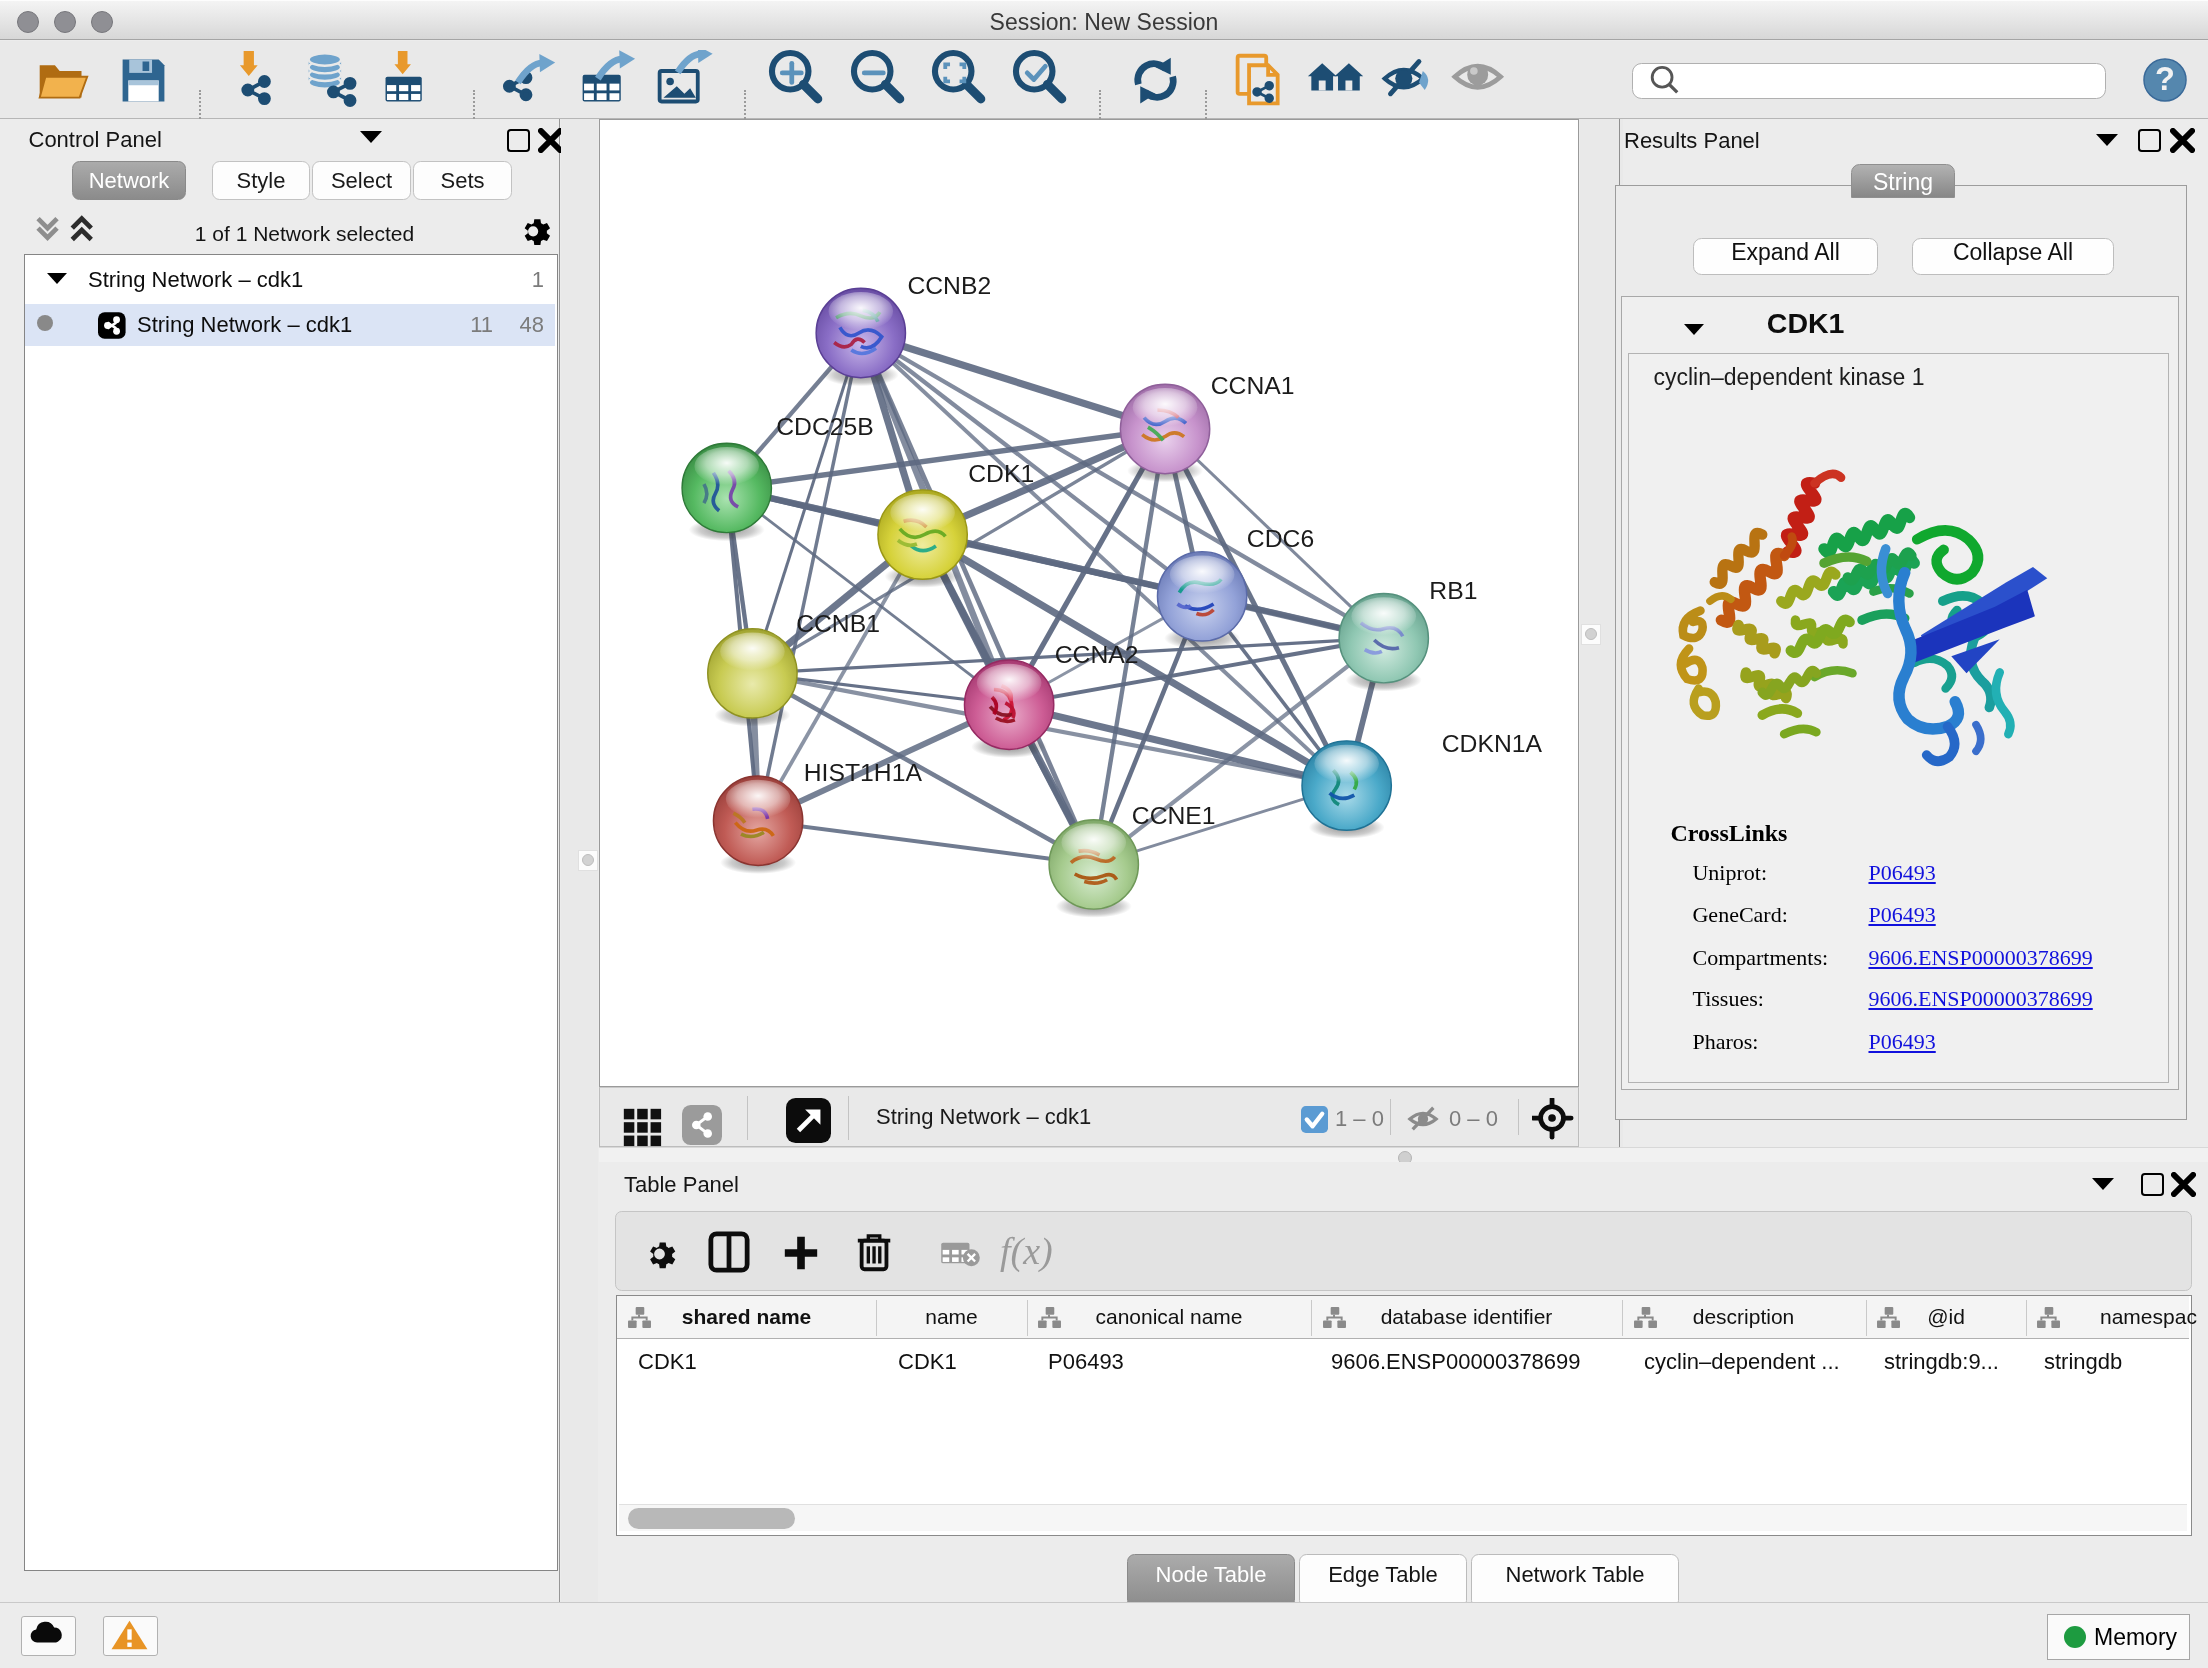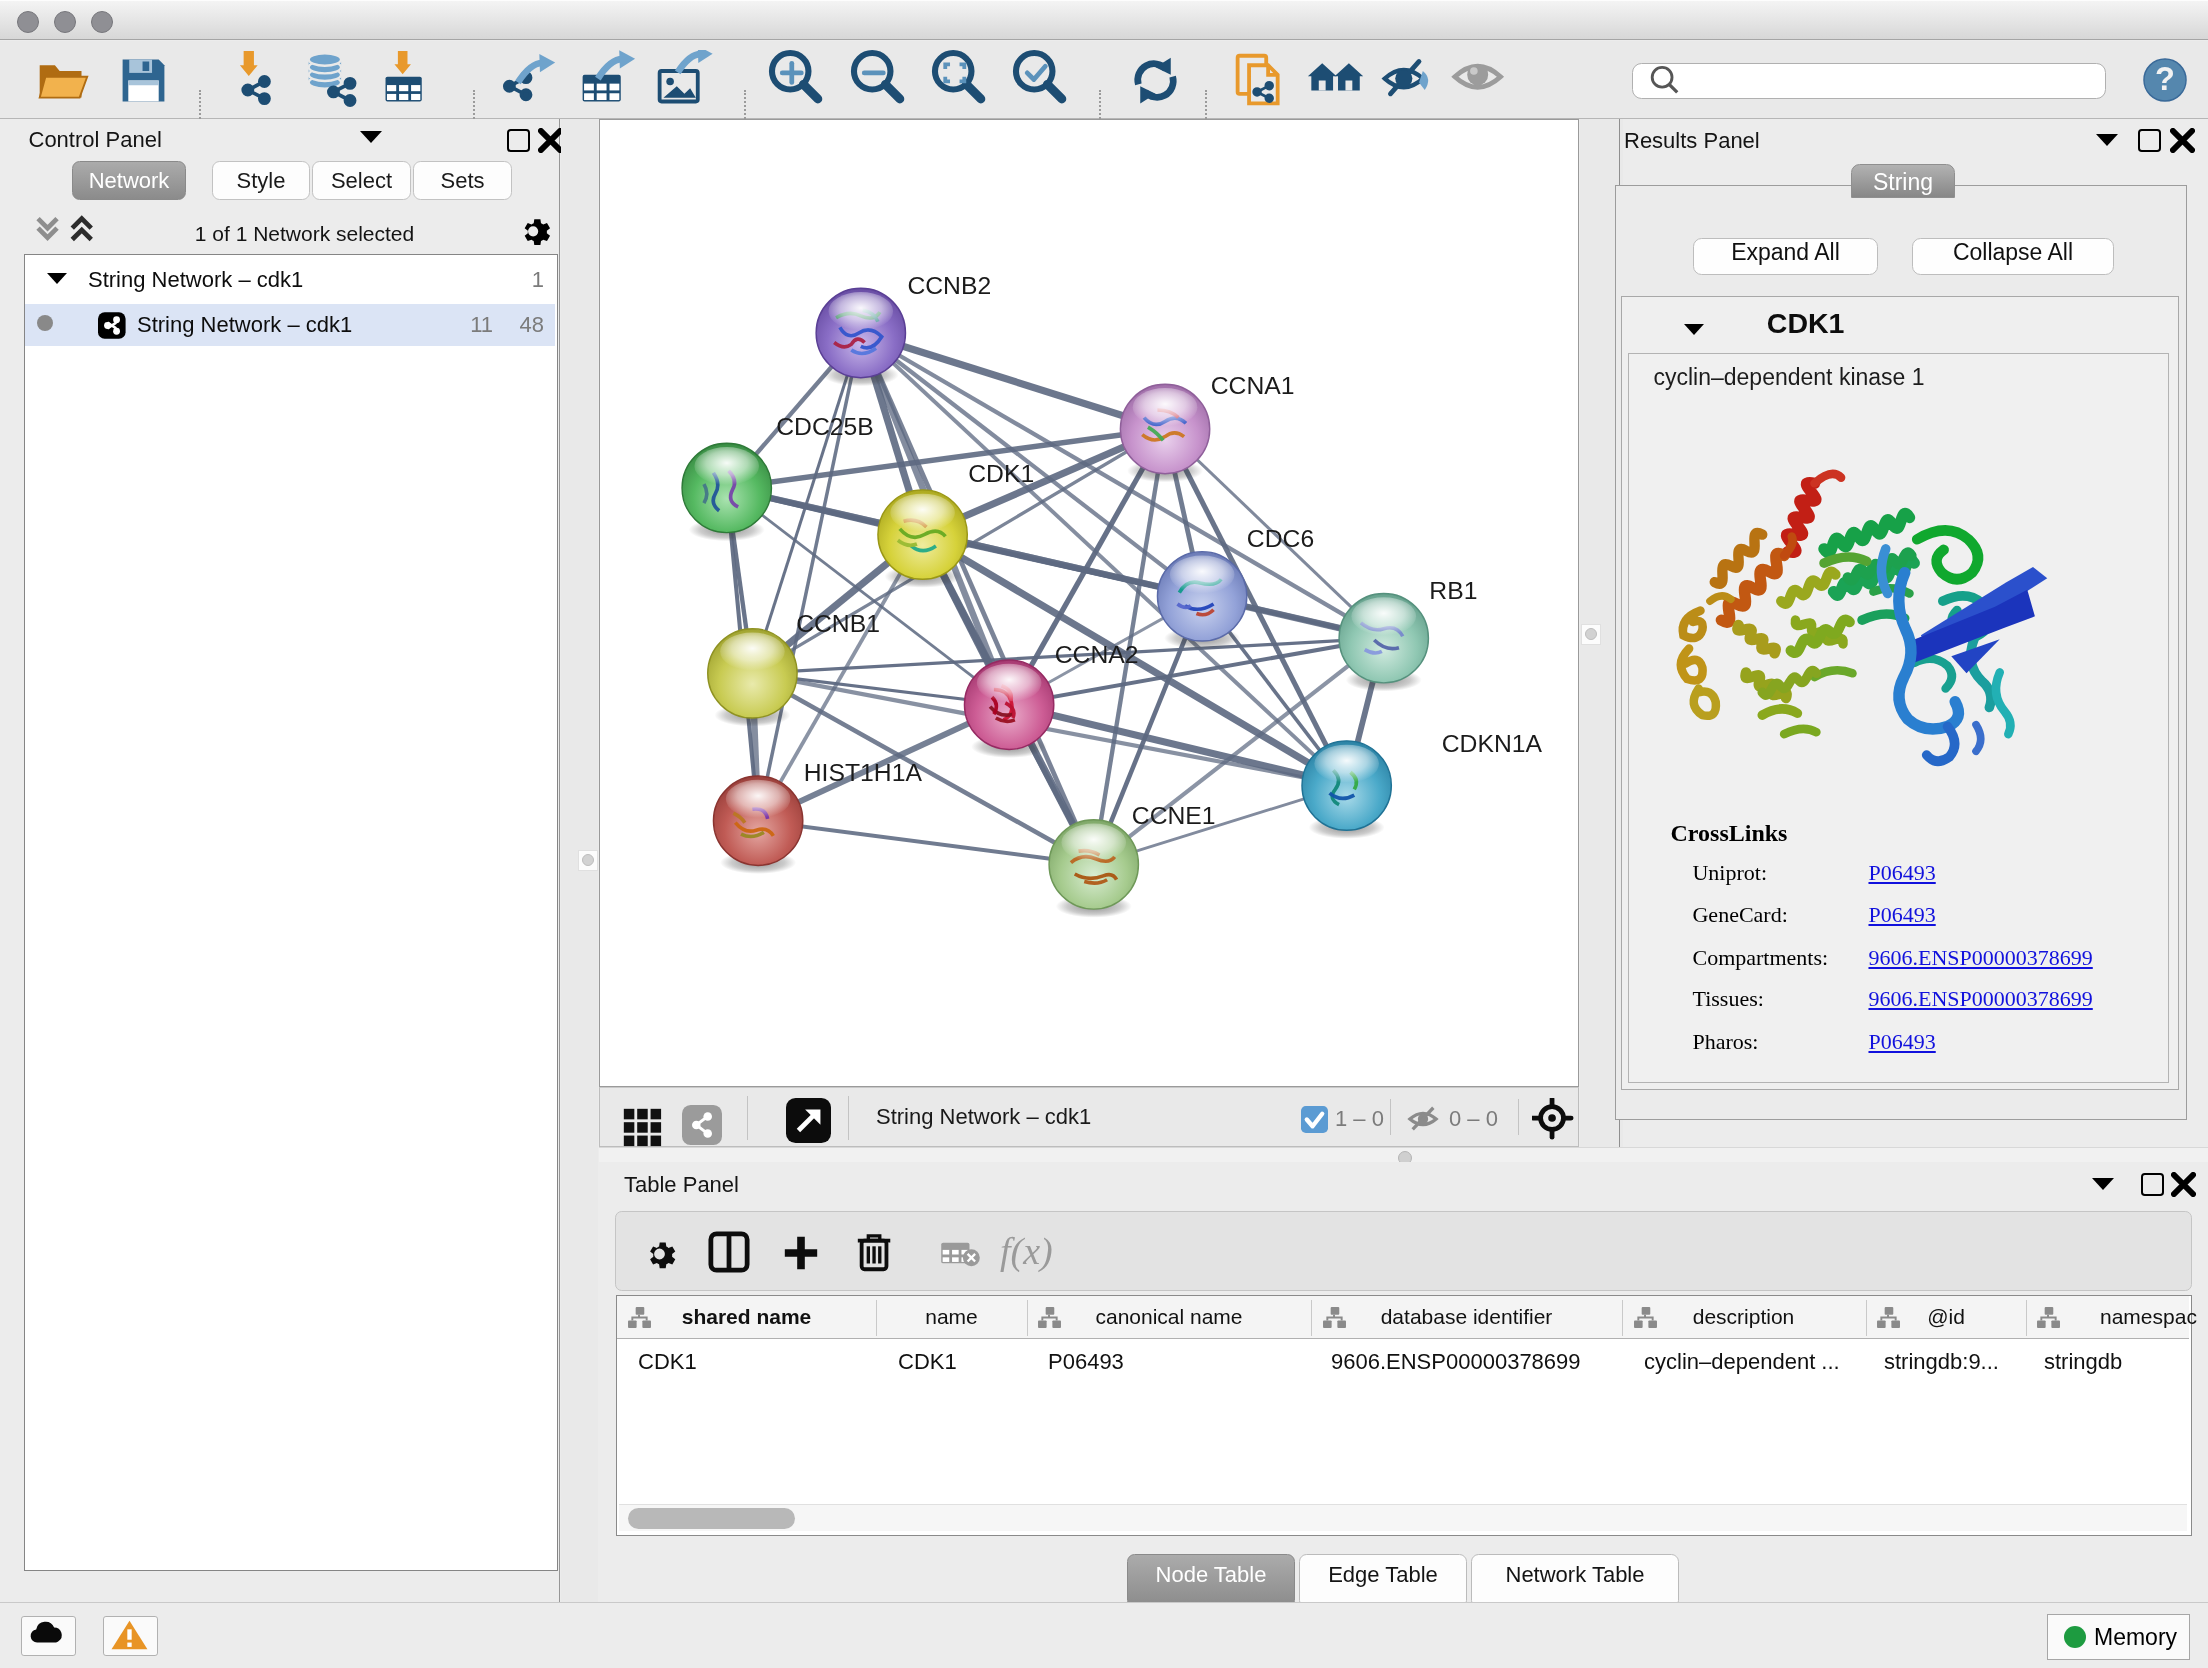--- a/index.html
+++ b/index.html
@@ -45,20 +45,21 @@
 .sbtn { position:absolute; top:13.3px; width:55px; height:40px; background:#fafafa; border:1.9px solid #b1b1b1; border-radius:2.9px; }
 #membtn { position:absolute; left:2047px; top:11.4px; width:143px; height:46px; background:#fafafa; border:1.9px solid #a6a6a6; }
 .gray { color:#7b7b7b; }
 </style>
 </head>
 <body>
 <div id="titlebar" class="abs">
   <div class="tl" style="left:17px;"></div>
   <div class="tl" style="left:54px;"></div>
   <div class="tl" style="left:91px;"></div>
+  <div id="title">Session: New Session</div>
 </div>
 <div id="toolbar" class="abs">
   <svg class="abs" style="left:34px;top:10.5px;" width="57" height="57" viewBox="0 0 60 60">
       <path fill="#b06c12" d="M6 14 L22 14 L27 20 L50 20 L50 48 L6 48 Z"></path>
       <path fill="#f2b24d" d="M12 26 L56 26 L48 48 L6 48 Z" stroke="#b06c12" stroke-width="2"></path>
     </svg>
     <svg class="abs" style="left:115px;top:10.5px;" width="57" height="57" viewBox="0 0 60 60">
       <path fill="#2e6590" d="M8 8 L46 8 L52 14 L52 52 L8 52 Z"></path>
       <rect x="15" y="8" width="24" height="14" fill="#a8c4da"></rect>
       <rect x="29" y="10" width="7" height="10" fill="#2e6590"></rect>

